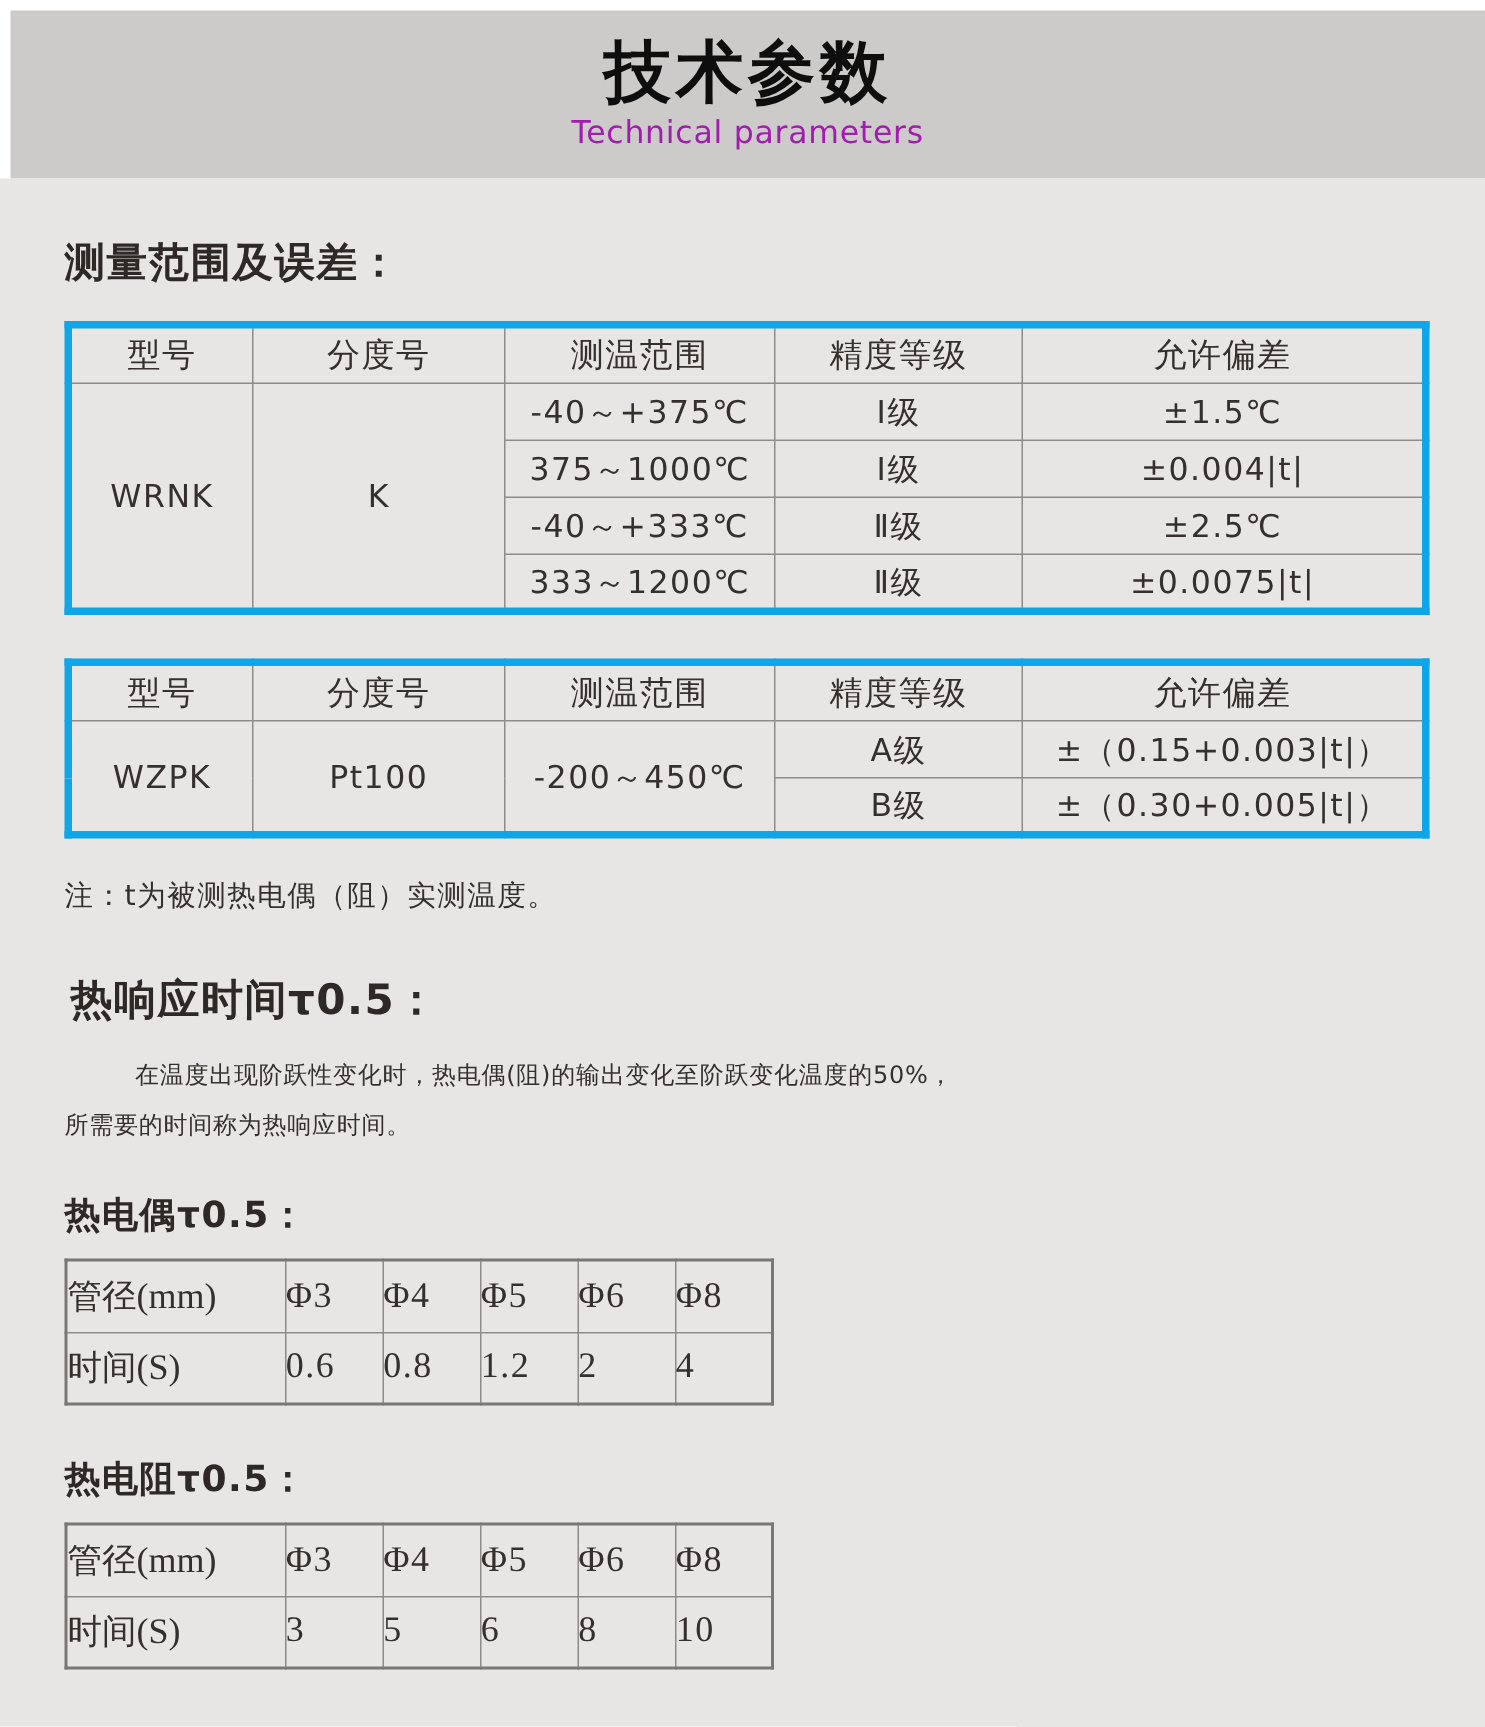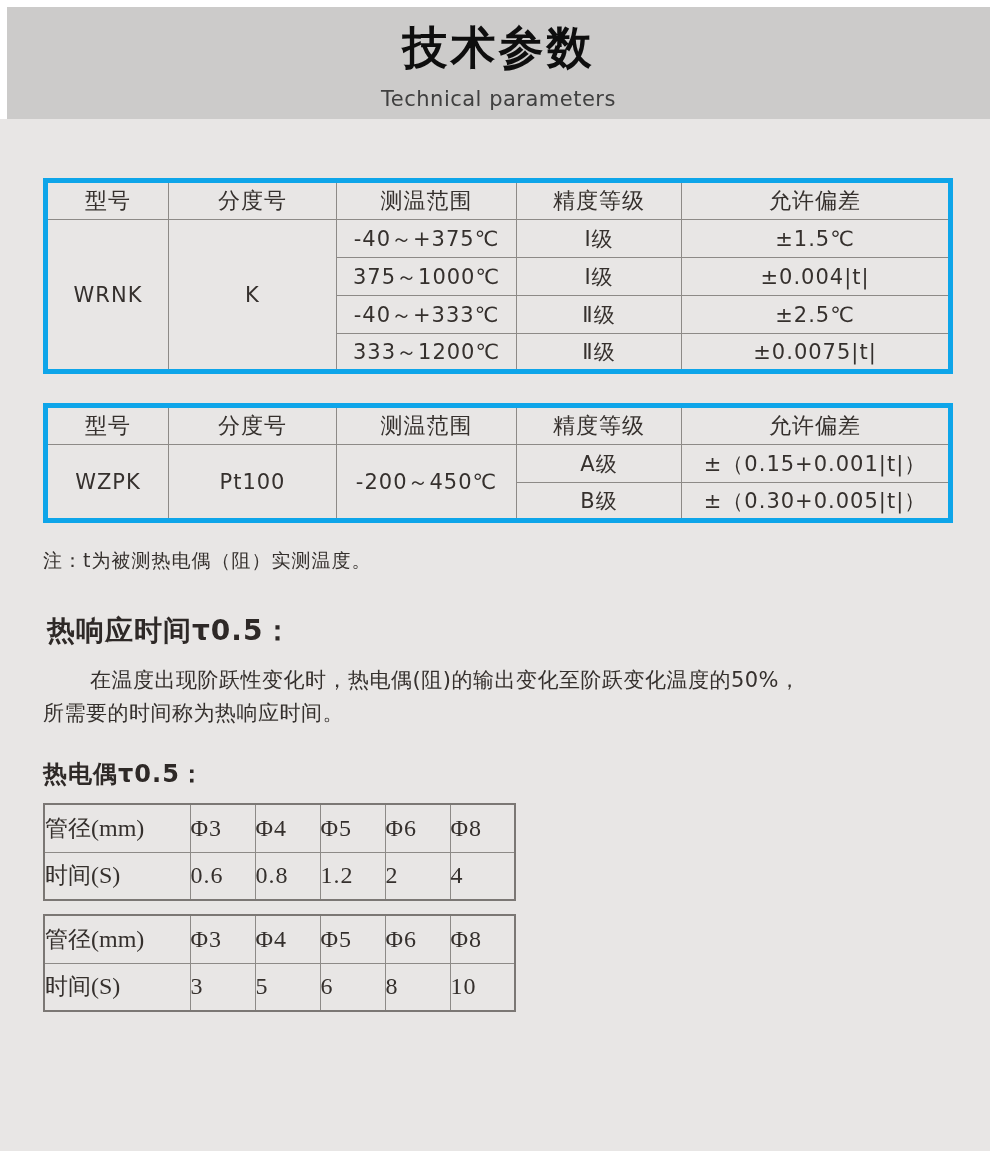--- a/index.html
+++ b/index.html
@@ -21,23 +21,23 @@
   }
   .title {
     font-size: 45px;
     font-weight: 700;
     color: #0e0e0e;
     letter-spacing: 3px;
     line-height: 54px;
   }
   .subtitle {
     font-size: 21px;
-    color: #404040;
+    color: #a21caf;
     letter-spacing: 0.5px;
-    margin-top: 12px;
+    margin-top: 1px;
   }
   .content {
     background: #e8e6e5;
     width: 990px;
     height: 1032px;
     padding: 38px 43px 0 43px;
     overflow: hidden;
   }
   .section-heading {
     font-size: 27px;
@@ -77,21 +77,21 @@
   }
   table.spec th { height: 39px; font-size: 22px; }
   table.spec td { height: 38px; }
   .note-line {
     font-size: 19px;
     margin-top: 25px;
     color: #35302d;
     letter-spacing: 1px;
   }
   .desc-line {
-    font-size: 21px;
+    font-size: 16px;
     line-height: 33px;
     color: #35302d;
     letter-spacing: 0.5px;
   }
   .desc-line.first { margin-top: 14px; text-indent: 47px; }
   .thermo-heading { margin-top: 28px; }
   .resist-heading { margin-top: 33px; }
   table.small {
     border-collapse: collapse;
     table-layout: fixed;
@@ -118,20 +118,21 @@
 </head>
 <body>
 
 <div class="header-band">
   <div class="title">技术参数</div>
   <div class="subtitle">Technical parameters</div>
 </div>
 
 <div class="content">
 
+  <div class="section-heading">测量范围及误差：</div>
 
   <table class="spec">
     <colgroup>
       <col style="width:123px">
         <col style="width:168px">
         <col style="width:180px">
         <col style="width:165px">
         <col style="width:269px">
     </colgroup>
     <tbody>
@@ -181,21 +182,21 @@
         <th>分度号</th>
         <th>测温范围</th>
         <th>精度等级</th>
         <th>允许偏差</th>
       </tr>
       <tr>
         <td rowspan="2">WZPK</td>
         <td rowspan="2">Pt100</td>
         <td rowspan="2">-200～450℃</td>
         <td>A级</td>
-        <td>±（0.15+0.001|t|）</td>
+        <td>±（0.15+0.003|t|）</td>
       </tr>
       <tr>
         <td>B级</td>
         <td>±（0.30+0.005|t|）</td>
       </tr>
     </tbody>
   </table>
 
   <div class="note-line">注：t为被测热电偶（阻）实测温度。</div>
 
@@ -228,20 +229,21 @@
         <td><span class="cjk">时间</span><span class="serif">(S)</span></td>
         <td class="num">0.6</td>
         <td class="num">0.8</td>
         <td class="num">1.2</td>
         <td class="num">2</td>
         <td class="num">4</td>
       </tr>
     </tbody>
   </table>
 
+  <div class="sub-heading resist-heading">热电阻τ0.5：</div>
 
   <table class="small">
     <colgroup>
       <col style="width:146px">
         <col style="width:65px">
         <col style="width:65px">
         <col style="width:65px">
         <col style="width:65px">
         <col style="width:65px">
     </colgroup>

